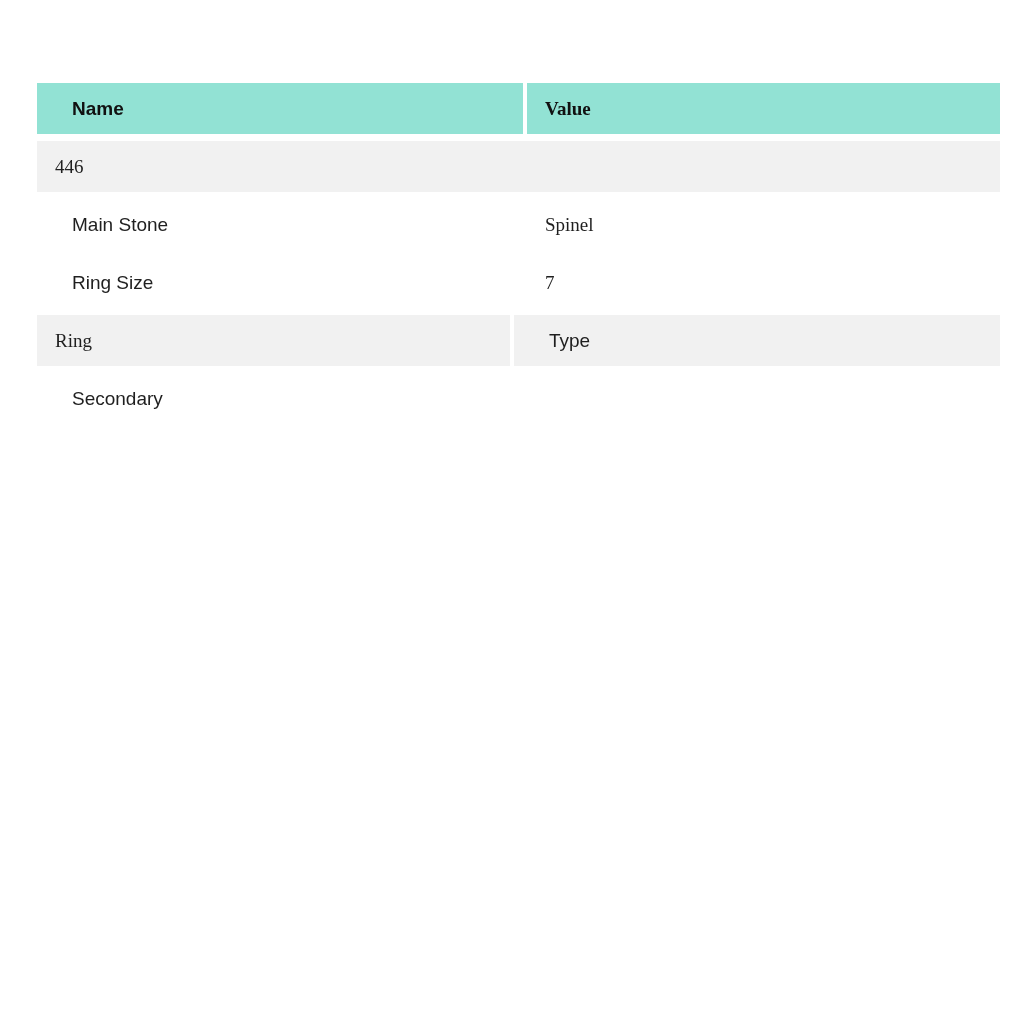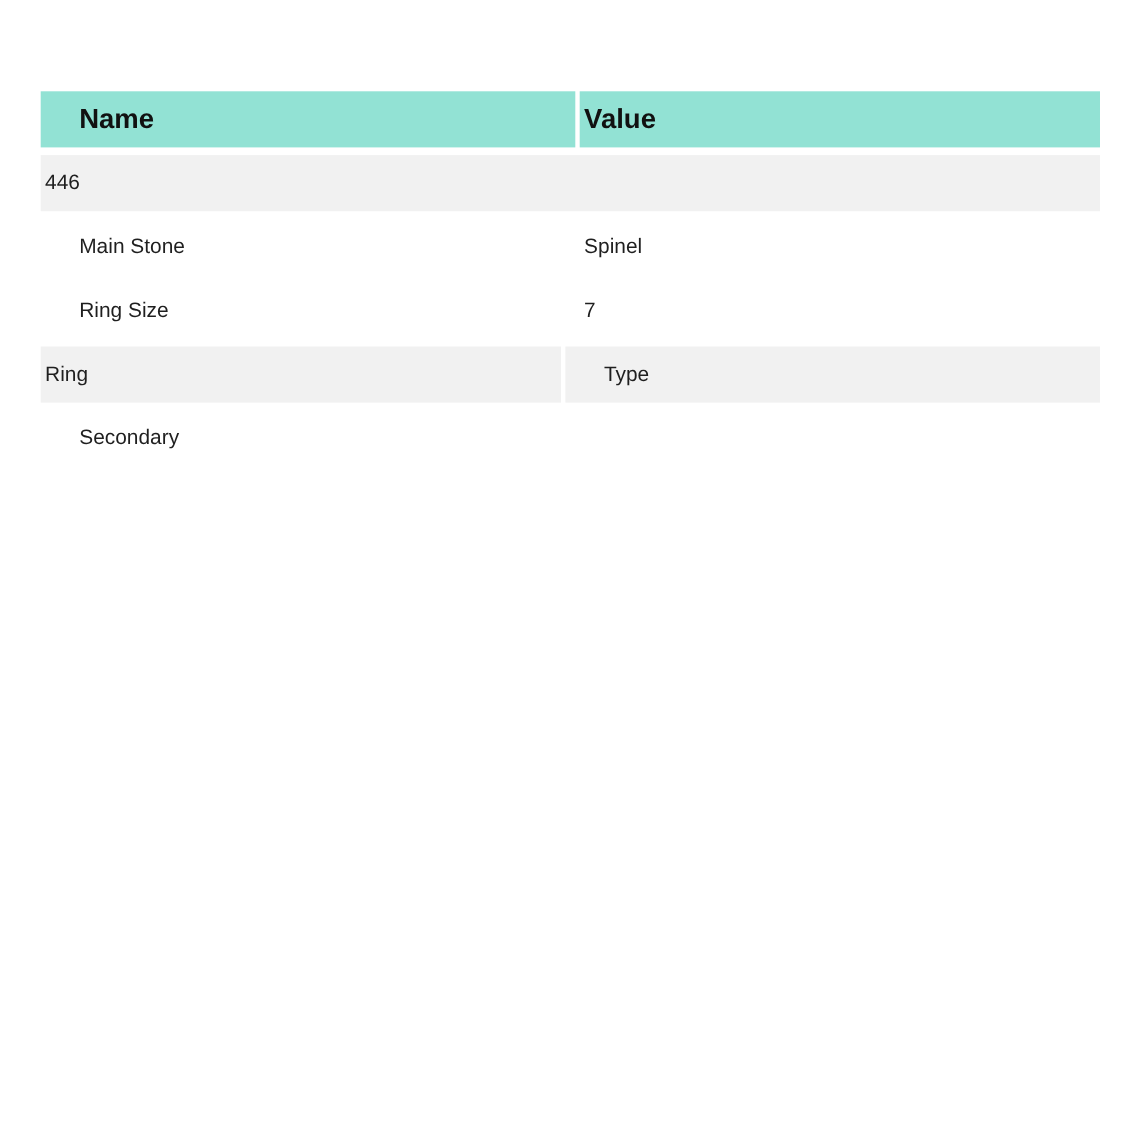--- a/index.html
+++ b/index.html
@@ -38,26 +38,27 @@
     white-space: nowrap;
     overflow: hidden;
   }
   .name-col {
     width: 486px;
     padding-left: 35px;
     flex: 0 0 auto;
   }
   .value-col {
     flex: 1 1 auto;
-    padding-left: 4px;
+    padding-left: 18px;
+    font-family: Liberation Serif, serif;
   }
   .t-row.header .t-cell {
     background: var(--header-bg, #92e2d4);
     font-weight: 700;
-    font-size: 25px;
+    font-size: 19px;
     color: var(--header-text, #111111);
   }
   .t-row.alt .t-cell {
     background: var(--row-alt-bg, #f1f1f1);
   }
 </style>
 </head>
 <body>
 
 <div class="canvas">

